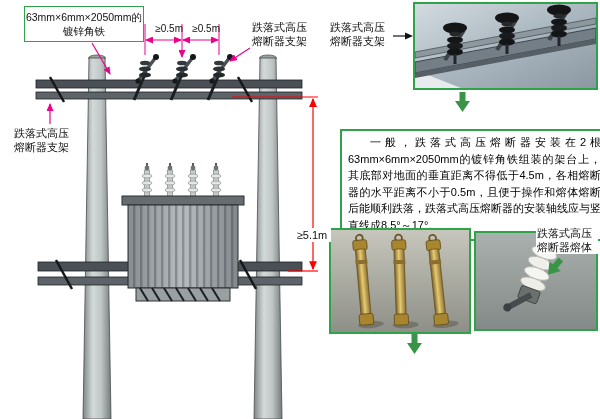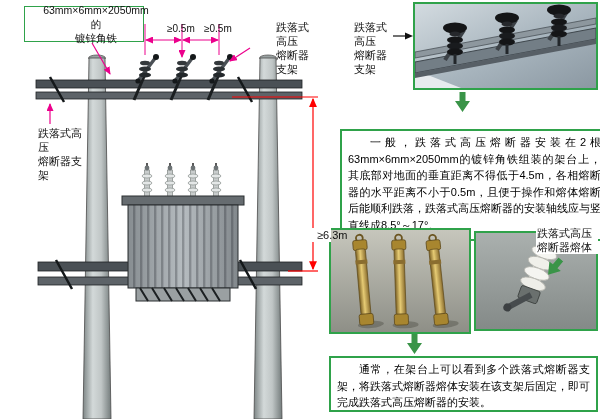--- a/index.html
+++ b/index.html
@@ -1,20 +1,20 @@
 <!DOCTYPE html>
 <html><head>
 <meta charset="utf-8">
 <style>
   * { margin:0; padding:0; box-sizing:border-box; }
   body { background:#fff; }
   .page { position:relative; width:600px; height:419px; background:#fff; overflow:hidden;
           font-family:"Liberation Sans","DejaVu Sans",sans-serif; color:#101010; }
   .diagram { position:absolute; left:0; top:0; }
-  .lbl { position:absolute; font-size:11px; line-height:14px; white-space:pre-line; color:#101010;padding-left:24px; }
+  .lbl { position:absolute; font-size:11px; line-height:14px; white-space:pre-line; color:#101010; }
   .angle-box { left:24px; top:6px; width:120px; height:36px; border:1.5px solid #2fa24a;
                display:flex; align-items:center; justify-content:center; text-align:center;
                font-size:10.5px; line-height:14px; background:#fff; }
   .dim { font-size:10px; text-align:right; }
   .height-lbl { left:293px; top:228px; width:38px; background:#fff; font-size:11px; text-align:center; z-index:2; }
   .photo { position:absolute; border:2px solid #2fa24a; background:#a9b3ba; }
   .photo svg { display:block; width:100%; height:100%; }
   .photo-top { left:413px; top:2px; width:185px; height:88px; }
   .note { position:absolute; border:2px solid #2fa24a; background:#fff; padding:3px 6px; }
   .ntxt { font-size:11px; line-height:16.5px; text-indent:2em; text-align:justify; color:#000; }
@@ -163,21 +163,21 @@
   </svg>
 
   <div class="lbl angle-box">63mm×6mm×2050mm的
 镀锌角铁</div>
   <div class="lbl dim" style="left:143px;top:22px;width:40px;">≥0.5m</div>
   <div class="lbl dim" style="left:180px;top:22px;width:40px;">≥0.5m</div>
   <div class="lbl" style="left:252px;top:20px;width:64px;">跌落式高压
 熔断器支架</div>
   <div class="lbl" style="left:14px;top:126px;width:68px;">跌落式高压
 熔断器支架</div>
-  <div class="lbl height-lbl">≥6.3m</div>
+  <div class="lbl height-lbl">≥5.1m</div>
 
   <div class="photo photo-top">
     <svg viewBox="0 0 181 84" preserveAspectRatio="none">
       <defs>
         <linearGradient id="skyG" x1="0" y1="0" x2="1" y2="1">
           <stop offset="0" stop-color="#d3dbe0"></stop>
             <stop offset="0.55" stop-color="#a7b4bd"></stop>
             <stop offset="1" stop-color="#8b98a2"></stop>
         </linearGradient>
       </defs>
@@ -302,17 +302,14 @@
         <path d="M4.5 0 h6 v9 h4.5 l-7.5 11 -7.5-11 h4.5 z" fill="#3a9448"></path>
       </svg>
   </div>
 
   <div class="garrow" style="left:407px;top:334px;">
     <svg width="15" height="20" viewBox="0 0 15 20">
         <path d="M4.5 0 h6 v9 h4.5 l-7.5 11 -7.5-11 h4.5 z" fill="#3a9448"></path>
       </svg>
   </div>
 
-  <div class="note" style="left:329px;top:356px;width:269px;height:56px;">
-    <div class="ntxt">通常，在架台上可以看到多个跌落式熔断器支架，将跌落式熔断器熔体安装在该支架后固定，即可完成跌落式高压熔断器的安装。</div>
-  </div>
 
 </div>
 
 </body></html>

